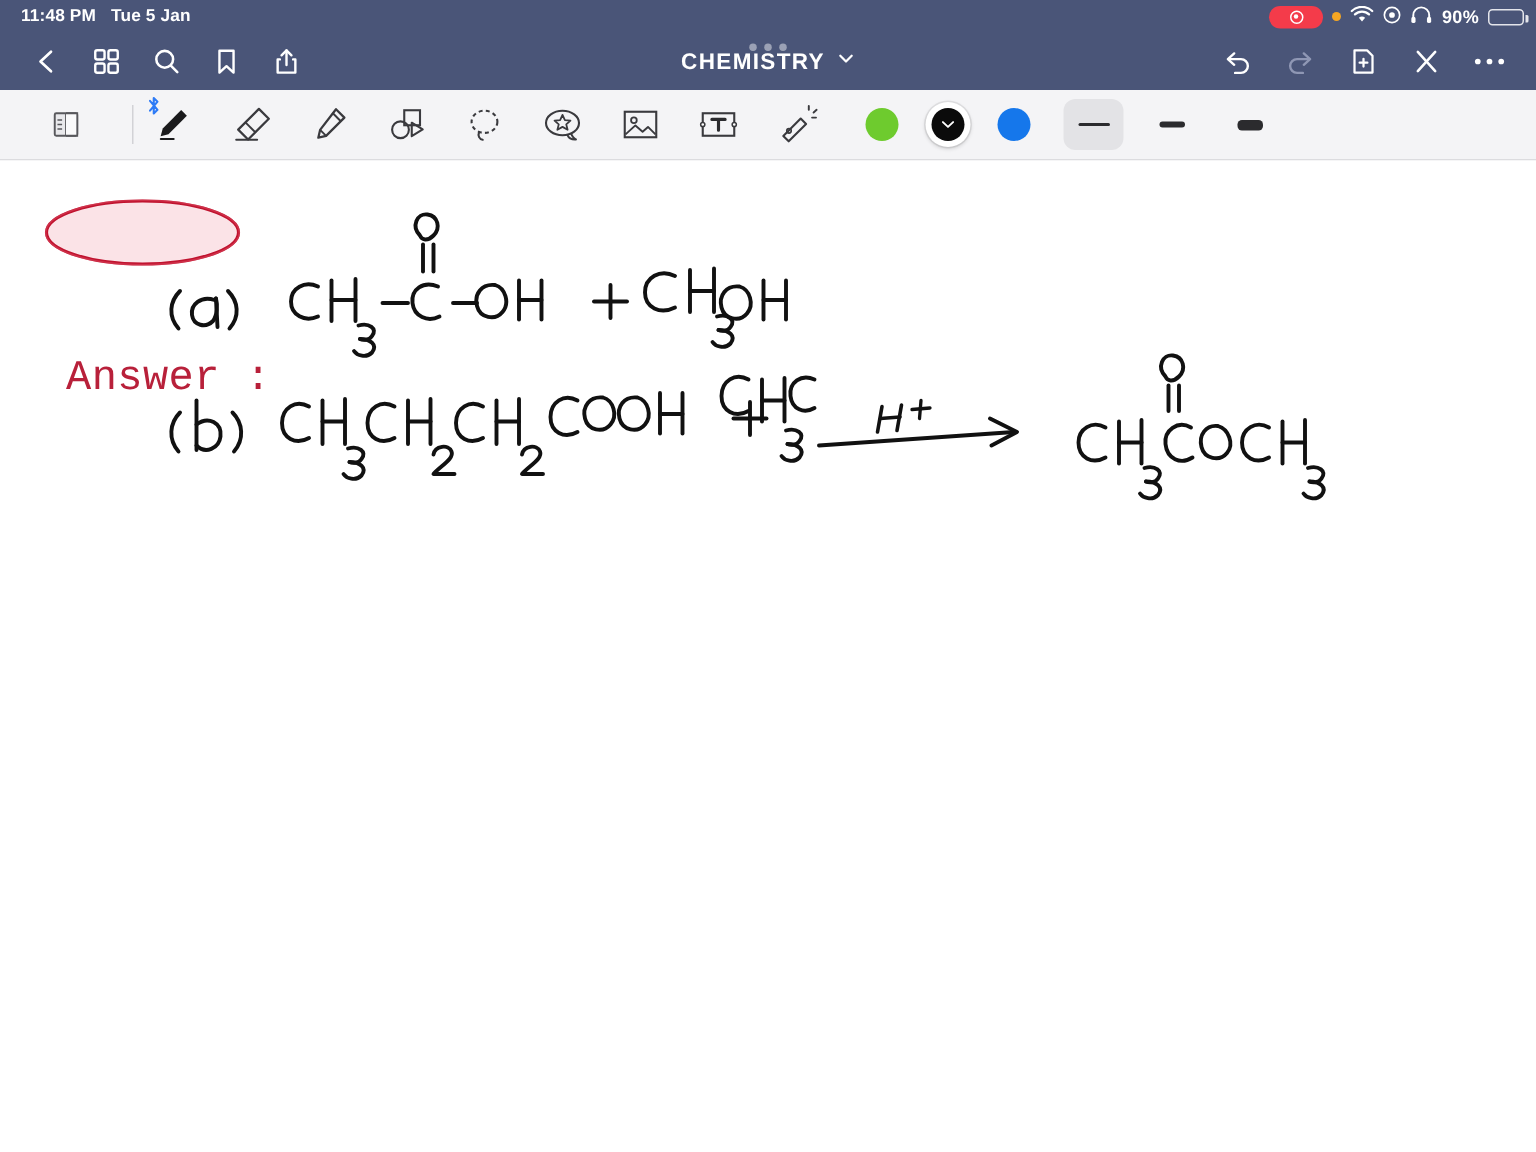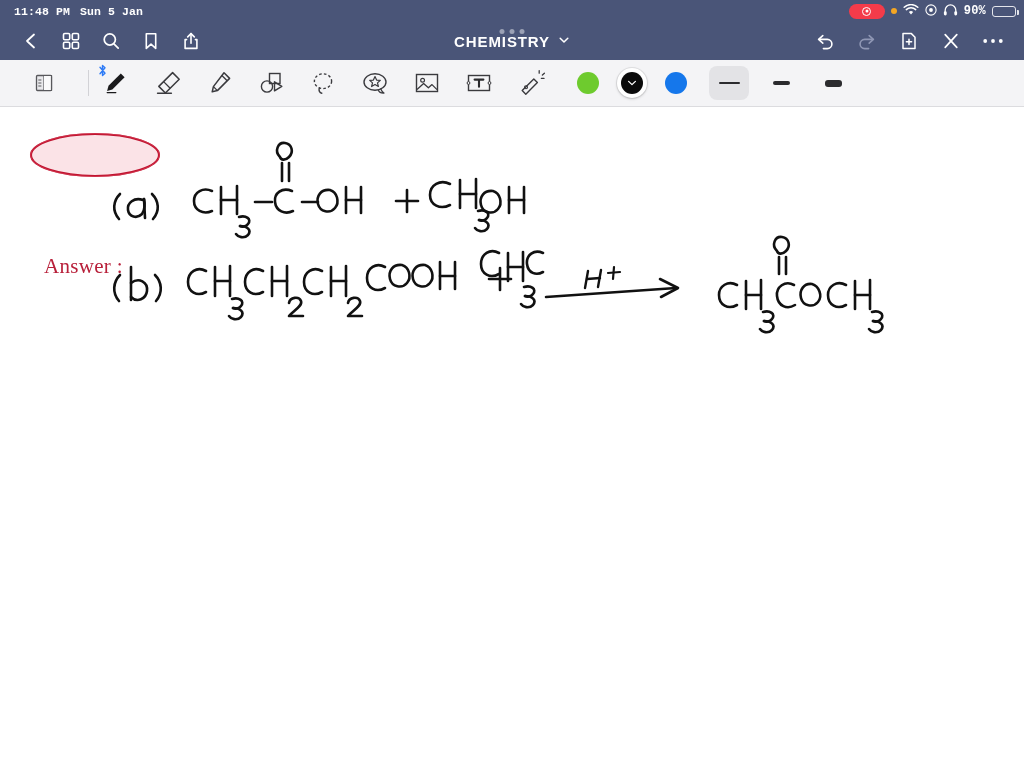--- a/index.html
+++ b/index.html
@@ -20,21 +20,20 @@
   
   .status-bar {
     position: absolute; top: 0; left: 0;
     width: 1024px; height: 22px;
     background: #4A5578;
     display: flex; align-items: center;
     color: #ffffff;
     font-size: 11.5px; font-weight: bold;
     box-sizing: border-box;
     padding: 0 8px 0 14px;
-    font-family: Liberation Mono, monospace;
   }
   .status-left { display: flex; align-items: center; gap: 10px; }
   .status-right { margin-left: auto; display: flex; align-items: center; gap: 6px; }
   .status-time { letter-spacing: .1px; }
   .status-date { letter-spacing: .1px; }
 
   .rec-pill {
     width: 36px; height: 15px; border-radius: 8px;
     background: #F43B4A;
     display: flex; align-items: center; justify-content: center;
@@ -144,37 +143,37 @@
   
   .canvas {
     position: absolute; top: 107px; left: 0;
     width: 1024px; height: 661px;
     background: #ffffff;
     overflow: hidden;
   }
   .ink-svg { position: absolute; top: 0; left: 0; }
   .answer-label {
     position: absolute;
-    left: 44px; top: 147px;
+    left: 44px; top: 130px;
     color: #B8203A;
-    font-size: 21px;
-    font-family: Liberation Serif, serif;
+    font-size: 28px;
+    font-family: Liberation Mono, monospace;
     letter-spacing: .3px;
     white-space: nowrap;
   }
 </style>
 </head>
 <body>
 
 <div id="app">
 
   <div class="status-bar">
     <div class="status-left">
       <span class="status-time">11:48 PM</span>
-      <span class="status-date">Sun 5 Jan</span>
+      <span class="status-date">Tue 5 Jan</span>
     </div>
     <div class="status-right">
       <span class="rec-pill">
           <span class="ring"></span>
         </span>
       <span class="orange-dot"></span>
       <span>
         <svg width="16" height="12" viewBox="0 0 16 12">
           <path d="M8 10.4 L10.1 7.9 A3.2 3.2 0 0 0 5.9 7.9 Z" fill="#ffffff"></path>
           <path d="M3.3 5.6 A6.8 6.8 0 0 1 12.7 5.6" stroke="#ffffff" stroke-width="1.5" fill="none" stroke-linecap="round"></path>

